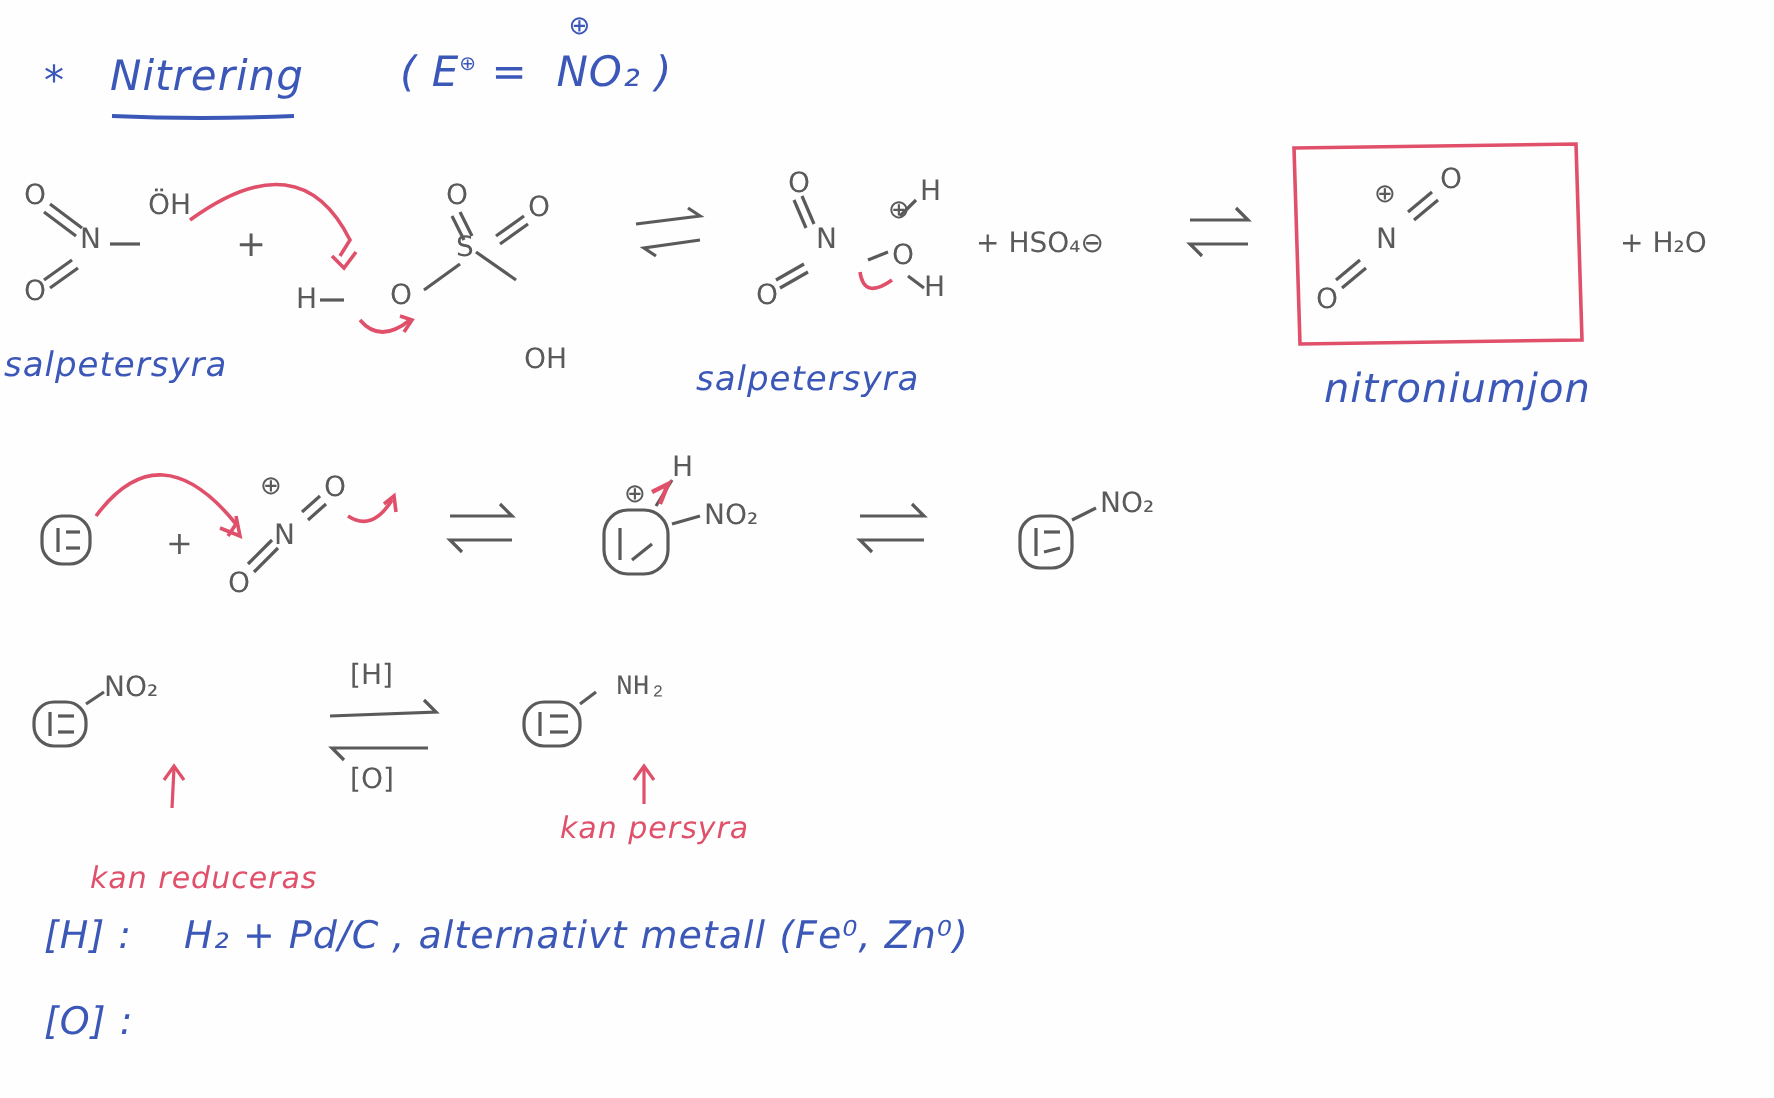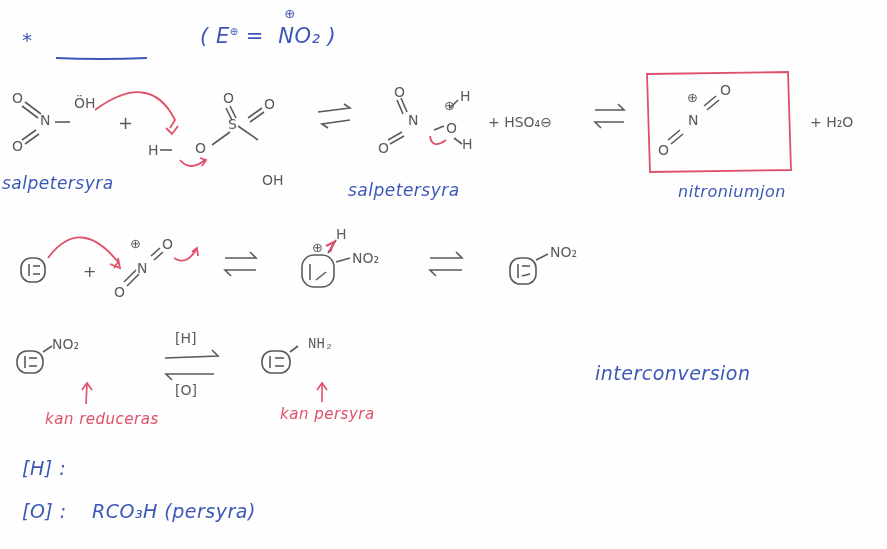--- a/index.html
+++ b/index.html
@@ -14,20 +14,21 @@
           color:#5a5a5a; font-size:14px; }
   svg.draw { position:absolute; left:0; top:0; width:887px; height:549px; overflow:visible; }
   sup, sub { font-size:10px; }
 </style>
 </head>
 <body>
 
 <div class="page">
 
   <span class="hw blue" style="left:22px; top:28px; font-size:20px;">*</span>
+  <span class="hw blue" style="left:55px; top:26px; font-size:21px;">Nitrering</span>
   <span class="hw blue" style="left:200px; top:24px; font-size:21px;">( <span>E</span><sup>⊕</sup> <span>=</span> &nbsp;<span style="position:relative;"><span style="position:absolute; left:6px; top:-18px; font-size:13px;">⊕</span><span>NO₂</span></span> )</span>
 
   <svg class="draw">
 
     <path d="M56 58 Q100 60 147 58" stroke="#3b57b8" stroke-width="2" fill="none"></path>
 
     <g stroke="#5a5a5a" stroke-width="1.6" fill="none">
       <line x1="22" y1="106" x2="38" y2="118"></line>
       <line x1="25" y1="102" x2="41" y2="114"></line>
       <line x1="22" y1="140" x2="36" y2="130"></line>
@@ -149,37 +150,36 @@
   <span class="chem" style="left:460px; top:88px;">H</span>
   <span class="chem" style="left:462px; top:136px;">H</span>
   <span class="hw blue" style="left:348px; top:180px; font-size:17px;">salpetersyra</span>
 
   <span class="chem" style="left:488px; top:114px;"><span>+</span> <span>HSO₄⊖</span></span>
 
   <span class="chem" style="left:687px; top:90px; font-size:13px;">⊕</span>
   <span class="chem" style="left:688px; top:112px;">N</span>
   <span class="chem" style="left:720px; top:82px;">O</span>
   <span class="chem" style="left:658px; top:142px;">O</span>
-  <span class="hw blue" style="left:662px; top:182px; font-size:16px;margin-left:16px;">nitroniumjon</span>
+  <span class="hw blue" style="left:662px; top:182px; font-size:20px;">nitroniumjon</span>
   <span class="chem" style="left:810px; top:114px;text-align:center;"><span>+</span> <span>H₂O</span></span>
 
   <span class="chem" style="left:83px; top:262px; font-size:16px;">+</span>
   <span class="chem" style="left:130px; top:236px; font-size:13px;">⊕</span>
   <span class="chem" style="left:137px; top:260px;">N</span>
   <span class="chem" style="left:162px; top:236px;">O</span>
   <span class="chem" style="left:114px; top:284px;">O</span>
   <span class="chem" style="left:336px; top:226px;">H</span>
   <span class="chem" style="left:312px; top:240px; font-size:13px;">⊕</span>
   <span class="chem" style="left:352px; top:250px;">NO₂</span>
   <span class="chem" style="left:550px; top:244px;">NO₂</span>
 
   <span class="chem" style="left:52px; top:336px;">NO₂</span>
   <span class="chem" style="left:175px; top:330px;">[H]</span>
   <span class="chem" style="left:175px; top:382px;">[O]</span>
   <span class="chem" style="left:308px; top:336px;font-family:Liberation Mono, monospace;">NH₂</span>
-  <span class="hw red" style="left:45px; top:410px; font-size:15px;">kan reduceras</span>
+  <span class="hw red" style="left:45px; top:430px; font-size:15px;">kan reduceras</span>
   <span class="hw red" style="left:280px; top:405px; font-size:15px;">kan persyra</span>
-  <span class="hw blue" style="left:595px; top:362px; font-size:19px;">interconversion</span>
 
   <span class="hw blue" style="left:22px; top:457px; font-size:19px;">[H] :</span>
+  <span class="hw blue" style="left:92px; top:457px; font-size:19px;">H₂ + Pd/C , alternativt metall (Fe⁰, Zn⁰)</span>
   <span class="hw blue" style="left:22px; top:500px; font-size:19px;">[O] :</span>
-  <span class="hw blue" style="left:92px; top:500px; font-size:19px;">RCO₃H (persyra)</span>
 </div>
 
 </body></html>

